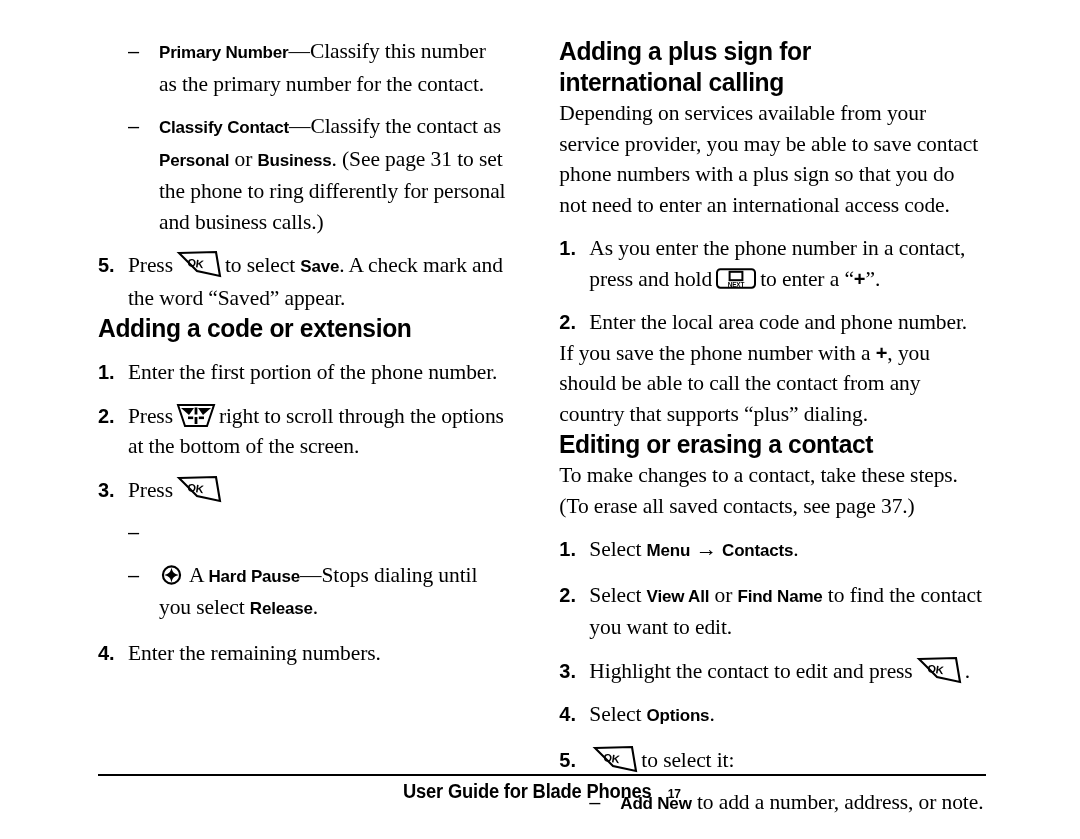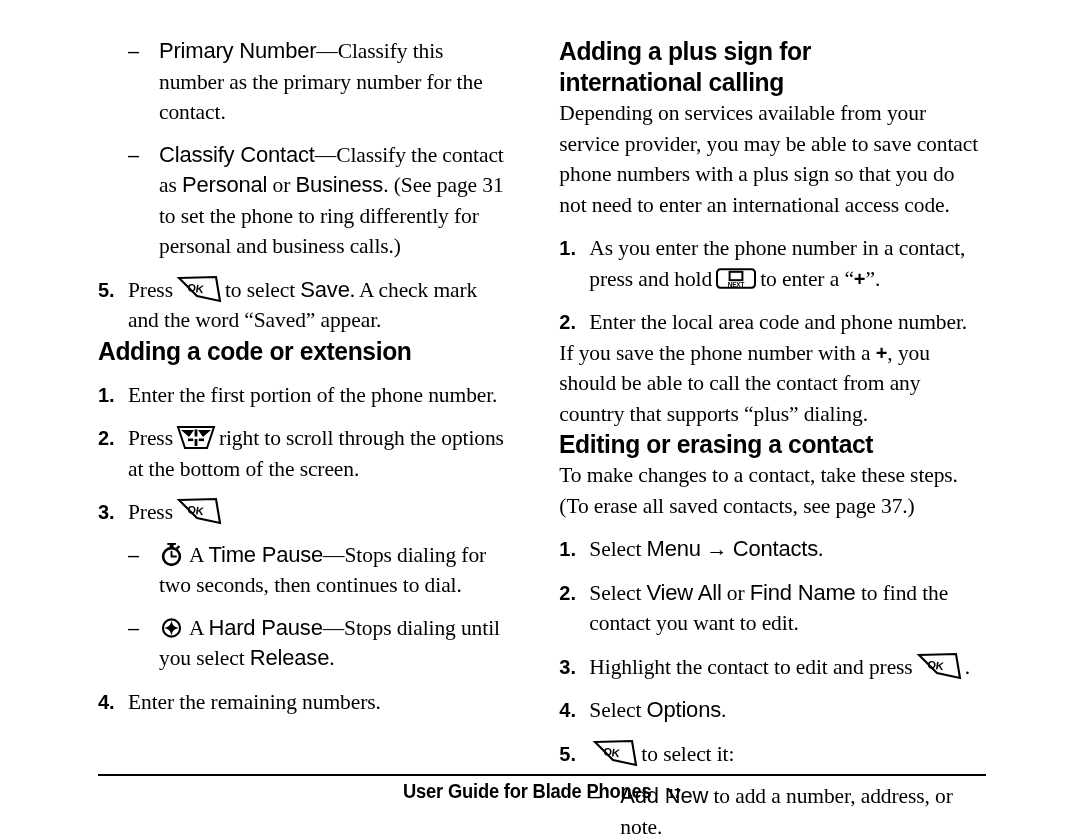--- a/index.html
+++ b/index.html
@@ -67,22 +67,22 @@
     line-height: 30.5px;
     margin: 0 0 0 0;
     padding: 0;
     text-align: left;
     letter-spacing: -0.1px;
   }
   .para-gap { margin-top: 13px; }
 
   b, .b {
     font-family: "Liberation Sans", "DejaVu Sans", sans-serif;
-    font-weight: normal;
-    font-size: 22px;
+    font-weight: bold;
+    font-size: 17px;
     letter-spacing: -0.2px;
   }
 
   
   .num-item {
     display: flex;
     flex-direction: row;
     align-items: flex-start;
     margin-top: 13px;
   }
@@ -217,27 +217,20 @@
       <div class="num-item">
         <span class="num-marker">3.</span>
         <span class="num-body"><span>Press</span><span class="key-icon key-ok"><svg viewBox="0 0 46 29" width="46" height="29" aria-hidden="true">
                 <polygon points="3,3 40,2 44,26 21,21" fill="none" stroke="#000" stroke-width="2.1" stroke-linejoin="miter"></polygon>
                 <text x="11" y="16" font-family="Liberation Sans, sans-serif" font-size="11" font-weight="bold" fill="#000" transform="rotate(8 11 16)">OK</text>
               </svg></span></span>
       </div>
 
       <div class="dash-item" style="padding-left:30px;">
         <span class="dash-marker">–</span>
-        <span class="dash-body"><span class="ico-round" style="display:inline-block;"><svg viewBox="0 0 25 25" width="25" height="25" aria-hidden="true">
-                <circle cx="12.5" cy="14.5" r="8.4" fill="none" stroke="#000" stroke-width="2.6"></circle>
-                <rect x="10.6" y="2.2" width="4" height="3.3" fill="#000"></rect>
-                <rect x="8.3" y="1" width="8.6" height="1.9" fill="#000"></rect>
-                <path d="M17.6 6.6 l2.9 -2.5" stroke="#000" stroke-width="2.2" fill="none"></path>
-                <path d="M12.5 14.5 L12.5 9.6 M12.5 14.5 L17 14.5" stroke="#000" stroke-width="1.9" fill="none" stroke-linecap="round"></path>
-              </svg></span><span>A </span><span class="b">Time Pause</span><span>—</span><span>Stops dialing for two seconds, then continues to dial.</span></span>
       </div>
 
       <div class="dash-item" style="padding-left:30px;">
         <span class="dash-marker">–</span>
         <span class="dash-body"><span class="ico-round" style="display:inline-block;"><svg viewBox="0 0 25 25" width="25" height="25" aria-hidden="true">
                 <circle cx="12.5" cy="13" r="8.6" fill="none" stroke="#000" stroke-width="2.1"></circle>
                 <path d="M12.5 5.2 C13.3 10 14.9 11.8 20 12.9 C14.9 14 13.3 15.9 12.5 20.7 C11.7 15.9 10.1 14 5 12.9 C10.1 11.8 11.7 10 12.5 5.2 Z" fill="#000"></path>
               </svg></span><span>A </span><span class="b">Hard Pause</span><span>—</span><span>Stops dialing until you select </span><span class="b">Release</span><span>.</span></span>
       </div>
 

